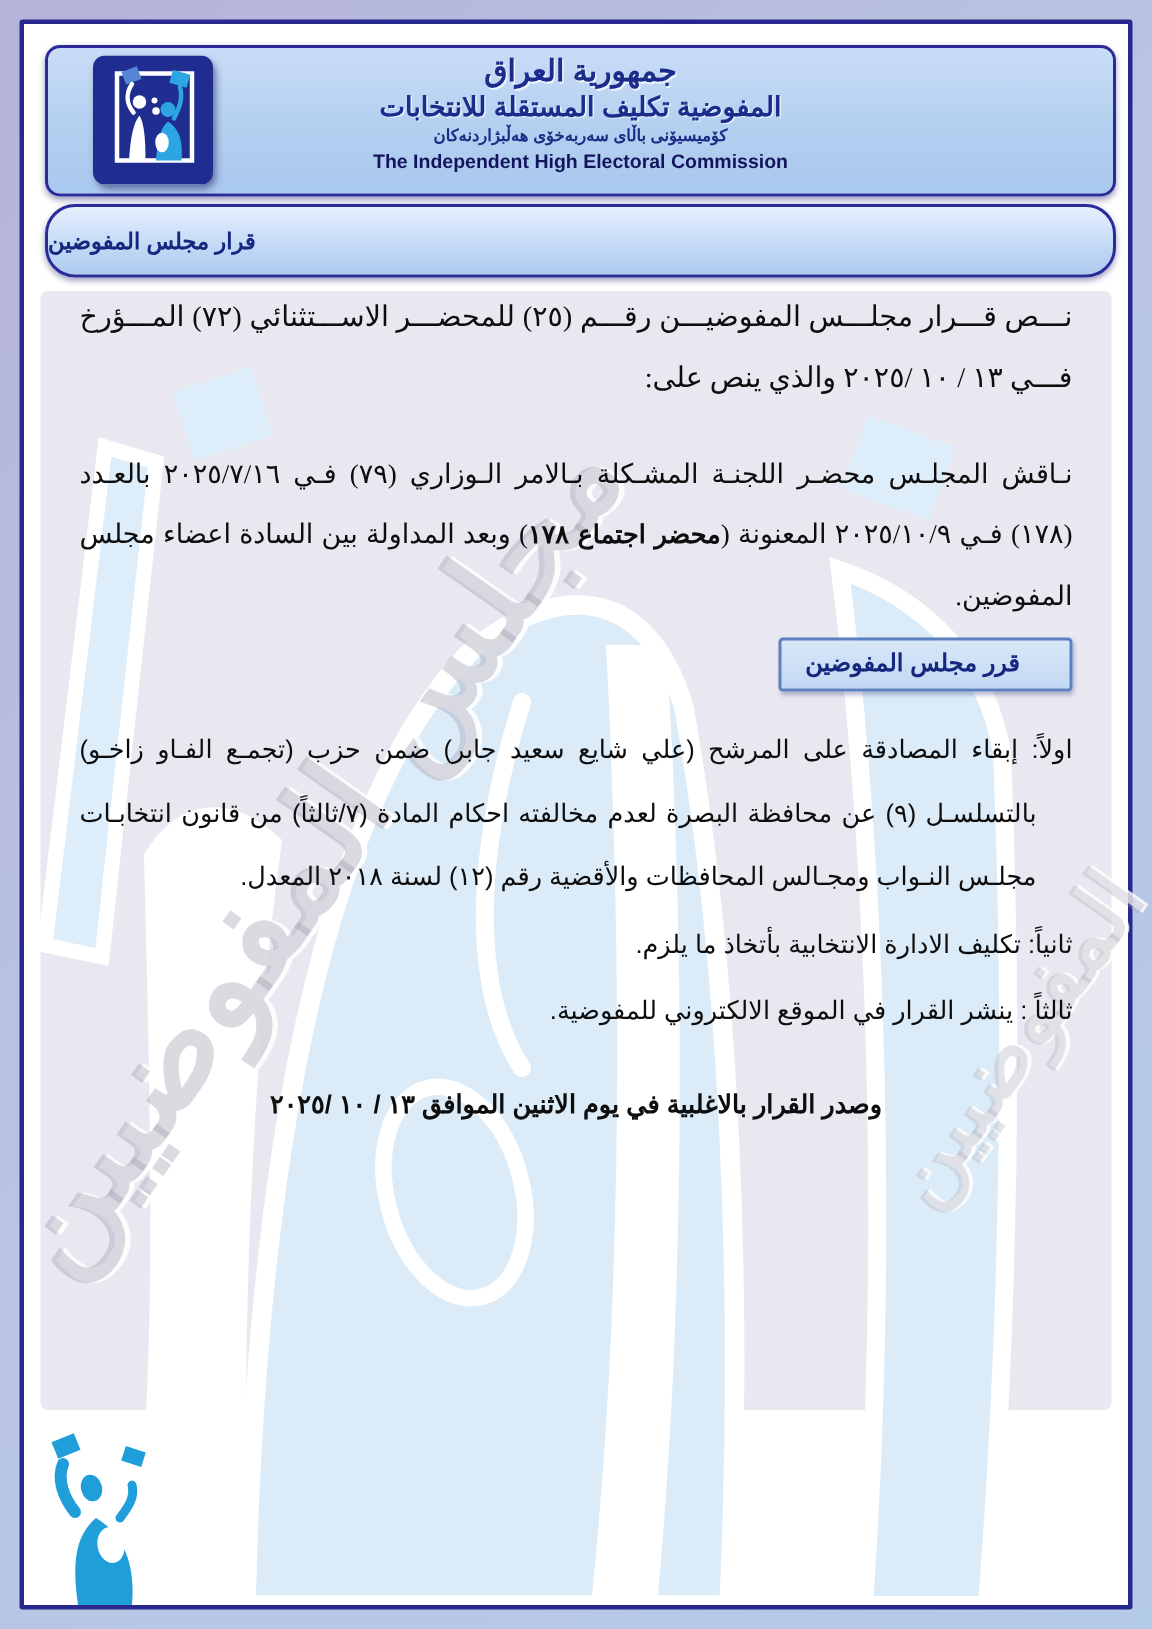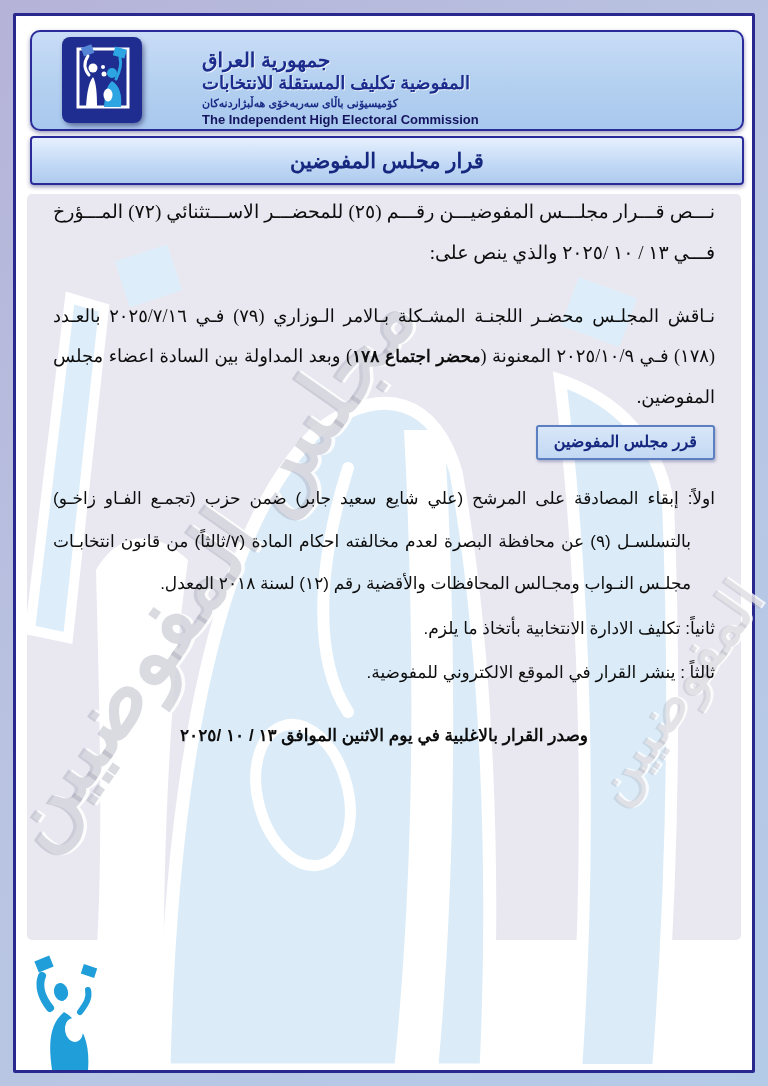--- a/index.html
+++ b/index.html
@@ -17,41 +17,41 @@
     position:absolute;left:30px;top:30px;width:710px;height:97px;z-index:6;
     border:2px solid #2a2a9a;border-radius:10px;
     background:linear-gradient(180deg,#c9dcf7 0%,#b3d0f0 55%,#a9c8ee 100%);
     box-shadow:0 2px 4px rgba(30,30,110,.45);
   }
   .logo-box{
     position:absolute;left:30px;top:5px;width:80px;height:86px;
     border-radius:9px;box-shadow:2px 3px 5px rgba(20,20,80,.5);
   }
   .header-center{
-    position:absolute;left:170px;top:16px;width:370px;text-align:left;
+    position:absolute;left:170px;top:4px;width:370px;text-align:center;
     color:#1c2c8c;direction:rtl;
   }
   .h-ar1{font-size:20px;font-weight:bold;line-height:1.2;text-shadow:1px 1px 0 rgba(255,255,255,.7);}
   .h-ar2{font-size:18px;font-weight:bold;line-height:1.25;text-shadow:1px 1px 0 rgba(255,255,255,.7);}
   .h-ku {font-size:11px;font-weight:bold;line-height:1.6;color:#1b2b86;}
   .h-en {font-size:13px;font-weight:bold;line-height:1.2;color:#14145e;direction:ltr;}
   .secretariat{
     position:absolute;right:16px;top:10px;width:150px;text-align:center;
     color:#16277f;font-weight:bold;font-size:17px;direction:rtl;
     text-shadow:1px 1px 0 rgba(255,255,255,.55);
   }
   .secretariat .line{margin:0 0 24px 0;}
   
   .banner{
     position:absolute;left:30px;top:136px;width:710px;height:45px;z-index:6;
-    border:2px solid #2a2a9a;border-radius:4px;
+    border:2px solid #2a2a9a;border-radius:20px;
     background:linear-gradient(180deg,#e6f0fe 0%,#c4daf6 55%,#aecbee 100%);
     box-shadow:0 2px 4px rgba(30,30,110,.45);
-    display:flex;align-items:center;justify-content:center;
-    color:#16277f;font-weight:bold;font-size:21px;direction:rtl;
+    display:flex;align-items:center;justify-content:flex-end;
+    color:#16277f;font-weight:bold;font-size:15px;direction:rtl;
   }
   
   .body-bg{
     position:absolute;left:27px;top:194px;width:714px;height:746px;
     background:#e9e8f1;border-radius:5px;z-index:1;
   }
   .big-figure{position:absolute;left:16px;top:240px;width:736px;height:830px;z-index:2;}
   .small-figure{position:absolute;left:14px;top:950px;width:110px;height:120px;z-index:2;}
   .wm-text{
     position:absolute;left:-110px;top:510px;width:640px;z-index:3;
@@ -72,21 +72,21 @@
   }
   .para{
     font-family:"Liberation Serif", serif;
     text-align:justify;text-align-last:right;margin:0;
   }
   .p-intro{font-size:19px;line-height:2.15;margin-bottom:22px;}
   .p-disc {font-size:18px;line-height:2.25;margin-bottom:8px;}
   .p-disc b{font-family:"Liberation Sans", sans-serif;font-size:17px;}
   .badge-row{text-align:right;margin:4px 0 18px 0;}
   .decision-badge{
-    display:inline-block;padding:5px 16px 7px 16px;
+    display:inline-block;padding:5px 33px 7px 16px;
     background:linear-gradient(180deg,#d8e7f8,#c2d8f3);
     border:2px solid #5b7fc0;border-radius:3px;
     color:#16277f;font-weight:bold;font-size:16px;
     box-shadow:1px 2px 3px rgba(60,60,120,.35);
   }
   .item{
     font-size:17px;font-weight:normal;line-height:2.5;margin:0 0 2px 0;
     padding-right:24px;text-indent:-24px;
     text-align:justify;text-align-last:right;
   }

